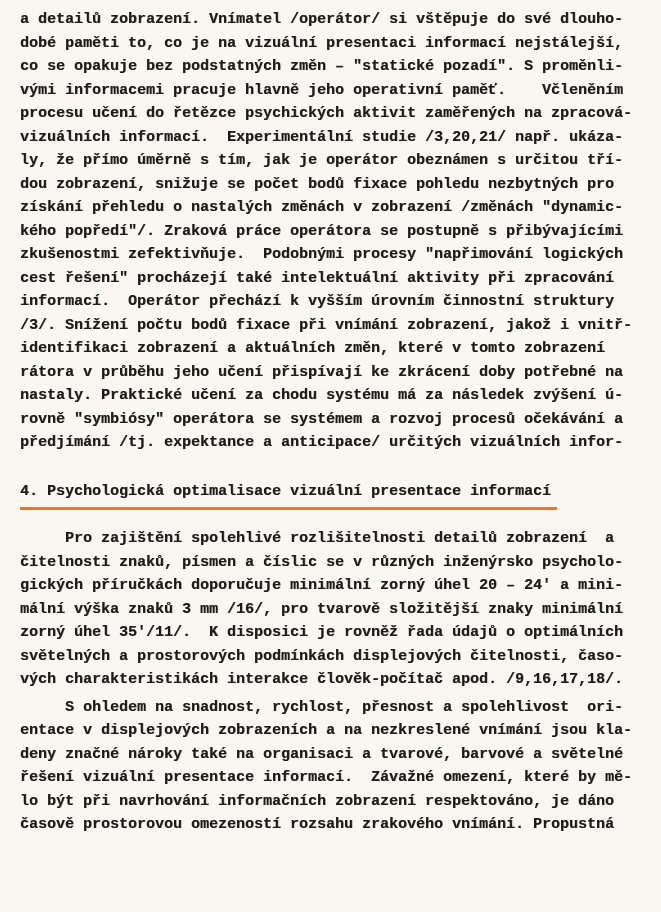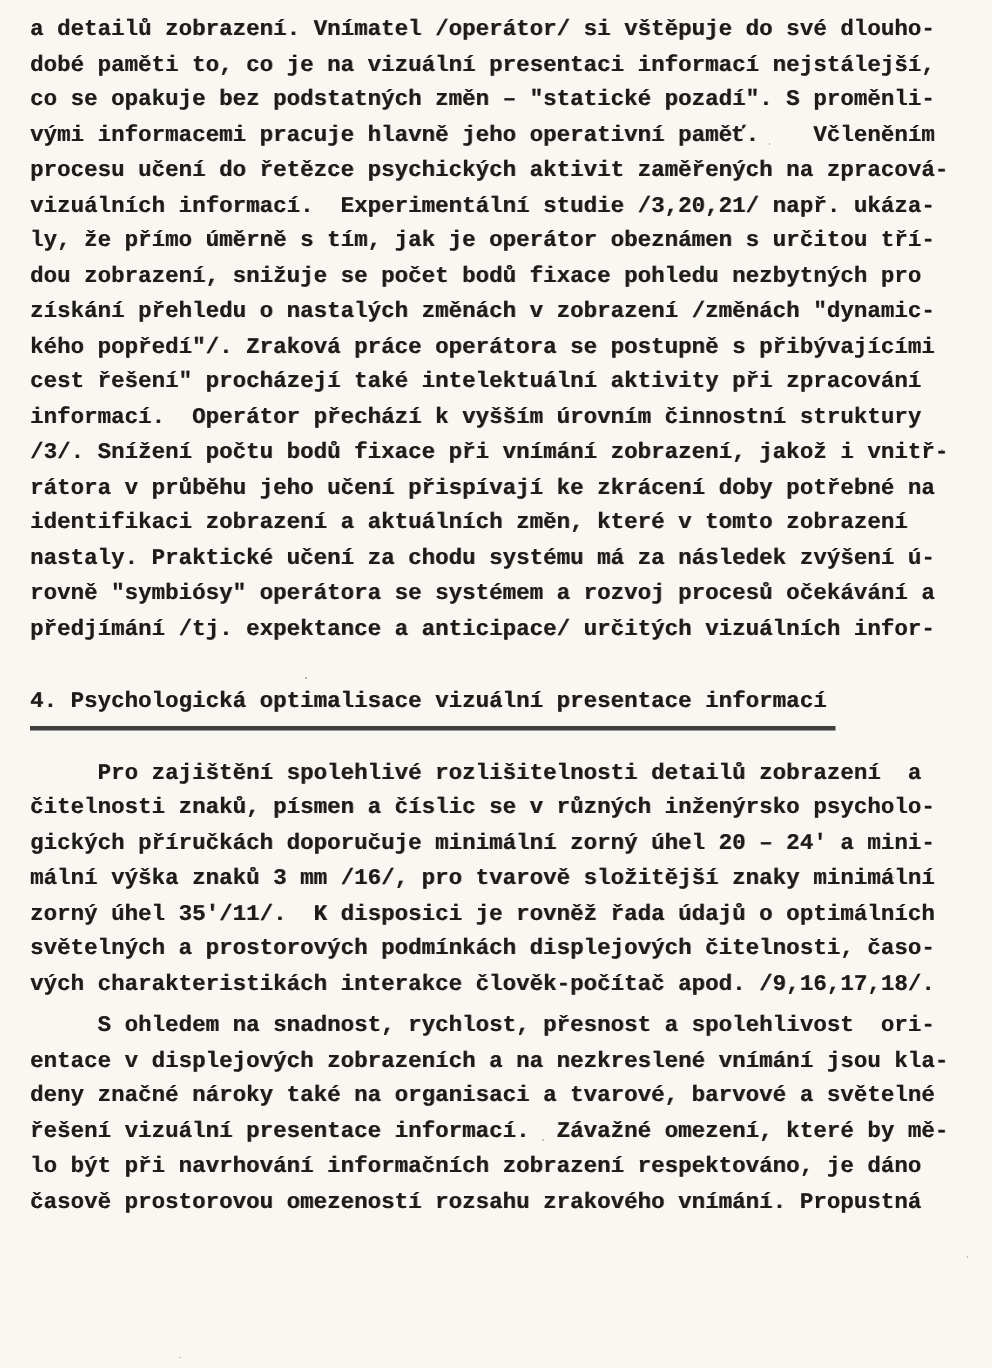--- a/index.html
+++ b/index.html
@@ -36,21 +36,21 @@
     letter-spacing: 0px;
   }
   .heading {
     margin: 25px 0 17px 0;
     font-size: 15px;
     font-weight: 700;
   }
   .heading .heading-text {
     display: inline-block;
     white-space: pre;
-    border-bottom: 3px solid #404040;
+    border-bottom: 3px solid #f97316;
     padding-bottom: 4px;
     padding-right: 6px;
     font-family: Liberation Mono, monospace;
   }
   .para-2 { margin-top: 3px; }
   .para-3 { margin-top: 4px; }
 </style>
 </head>
 <body>
 
@@ -60,25 +60,26 @@
       <div class="line">a detailů zobrazení. Vnímatel /operátor/ si vštěpuje do své dlouho-</div>
       <div class="line">dobé paměti to, co je na vizuální presentaci informací nejstálejší,</div>
       <div class="line">co se opakuje bez podstatných změn – "statické pozadí". S proměnli-</div>
       <div class="line">vými informacemi pracuje hlavně jeho operativní paměť.    Včleněním</div>
       <div class="line">procesu učení do řetězce psychických aktivit zaměřených na zpracová-</div>
       <div class="line">vizuálních informací.  Experimentální studie /3,20,21/ např. ukáza-</div>
       <div class="line">ly, že přímo úměrně s tím, jak je operátor obeznámen s určitou tří-</div>
       <div class="line">dou zobrazení, snižuje se počet bodů fixace pohledu nezbytných pro</div>
       <div class="line">získání přehledu o nastalých změnách v zobrazení /změnách "dynamic-</div>
       <div class="line">kého popředí"/. Zraková práce operátora se postupně s přibývajícími</div>
+      <div class="line">zkušenostmi zefektivňuje.  Podobnými procesy "napřimování logických</div>
       <div class="line">cest řešení" procházejí také intelektuální aktivity při zpracování</div>
       <div class="line">informací.  Operátor přechází k vyšším úrovním činnostní struktury</div>
       <div class="line">/3/. Snížení počtu bodů fixace při vnímání zobrazení, jakož i vnitř-</div>
+      <div class="line">identifikaci zobrazení a aktuálních změn, které v tomto zobrazení</div>
       <div class="line">rátora v průběhu jeho učení přispívají ke zkrácení doby potřebné na</div>
-      <div class="line">identifikaci zobrazení a aktuálních změn, které v tomto zobrazení</div>
       <div class="line">nastaly. Praktické učení za chodu systému má za následek zvýšení ú-</div>
       <div class="line">rovně "symbiósy" operátora se systémem a rozvoj procesů očekávání a</div>
       <div class="line">předjímání /tj. expektance a anticipace/ určitých vizuálních infor-</div>
     </div>
 
   <h2 class="heading">
     <span class="heading-text">4. Psychologická optimalisace vizuální presentace informací</span>
   </h2>
 
   <div class="para para-2">

